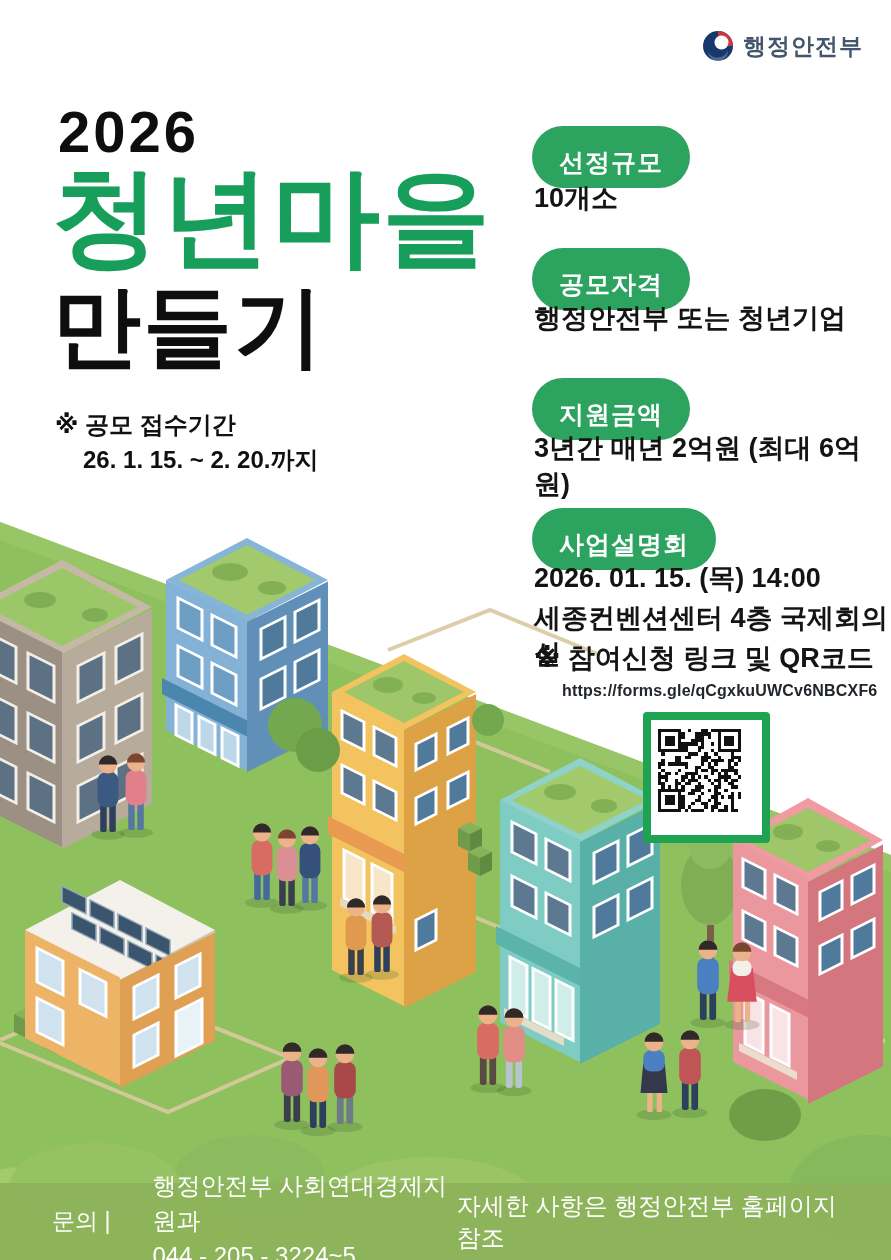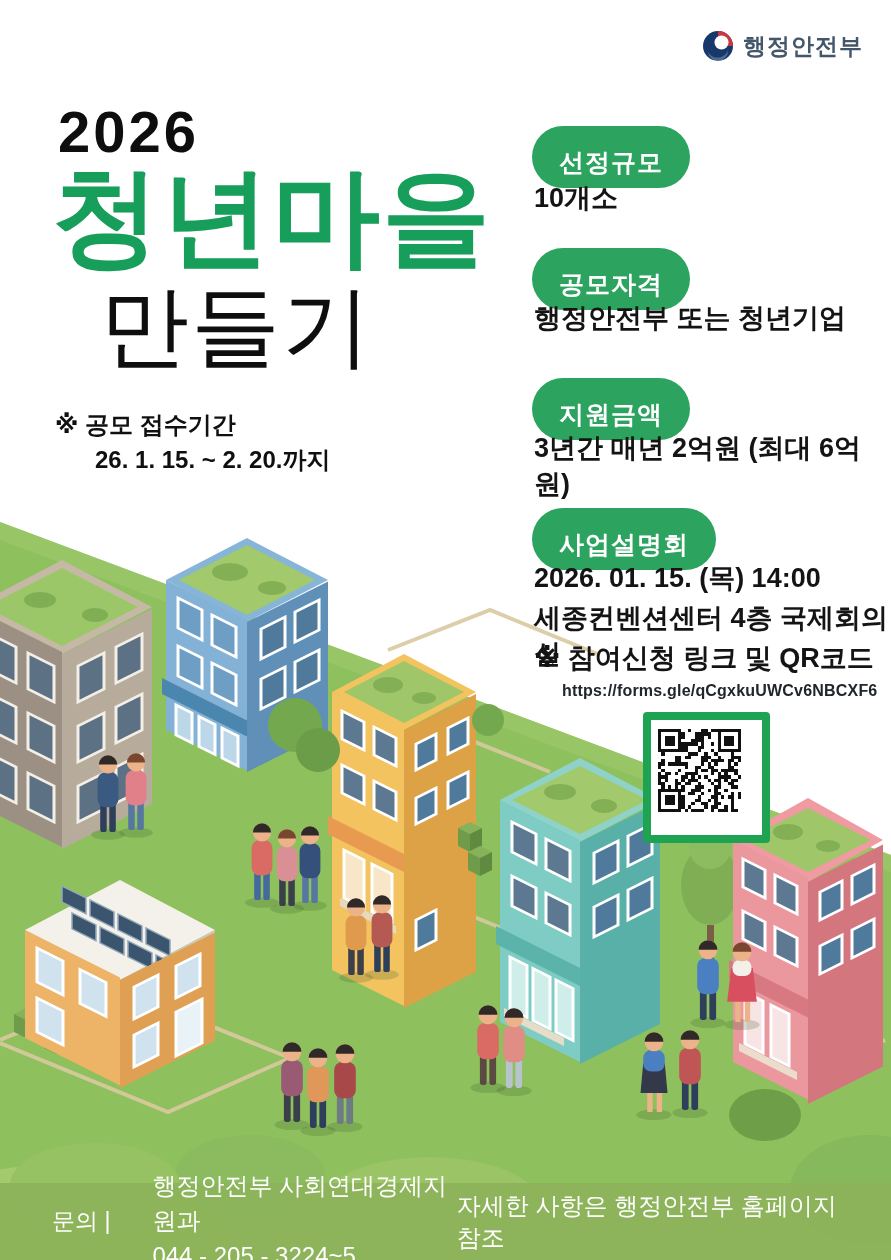--- a/index.html
+++ b/index.html
@@ -7,23 +7,23 @@
   .poster{position:relative;width:891px;height:1260px;overflow:hidden;background:#ffffff;margin:0 auto;}
   .scene{position:absolute;left:0;top:0;width:891px;height:1260px;}
 
   
   .gov-logo{position:absolute;top:30px;right:28px;display:flex;align-items:center;gap:9px;}
   .gov-logo .name{font-size:23px;font-weight:700;color:#44566b;letter-spacing:1px;}
 
   
   .title-year{position:absolute;left:58px;top:98px;font-size:58px;font-weight:900;color:#0e0e0e;letter-spacing:3px;}
   .title-green{position:absolute;left:52px;top:158px;font-size:108px;font-weight:900;color:#189e5b;letter-spacing:2px;line-height:1.1;}
-  .title-black{position:absolute;left:52px;top:278px;font-size:89px;font-weight:400;color:#0e0e0e;letter-spacing:2px;line-height:1.1;margin-left:48px;}
+  .title-black{position:absolute;left:52px;top:278px;font-size:89px;font-weight:700;color:#0e0e0e;letter-spacing:2px;line-height:1.1;}
   .period{position:absolute;left:55px;top:408px;font-size:24px;font-weight:700;color:#101010;line-height:1.45;}
-  .period .dates{margin-left:40px;}
+  .period .dates{margin-left:28px;}
 
   
   .pill{position:absolute;left:532px;display:inline-block;background:#2ca35f;color:#ffffff;
         font-size:25px;font-weight:800;padding:20px 27px 9px;border-radius:40px;letter-spacing:1px;}
   .info{position:absolute;left:534px;font-size:27px;font-weight:600;color:#141414;}
   .info-url{position:absolute;left:562px;font-size:16px;font-weight:600;color:#20262b;letter-spacing:.2px;}
 
   
   .qr{position:absolute;left:643px;top:712px;width:97px;height:101px;background:#ffffff;
       border:8px solid #1ea353;border-radius:4px;padding:7px;}

